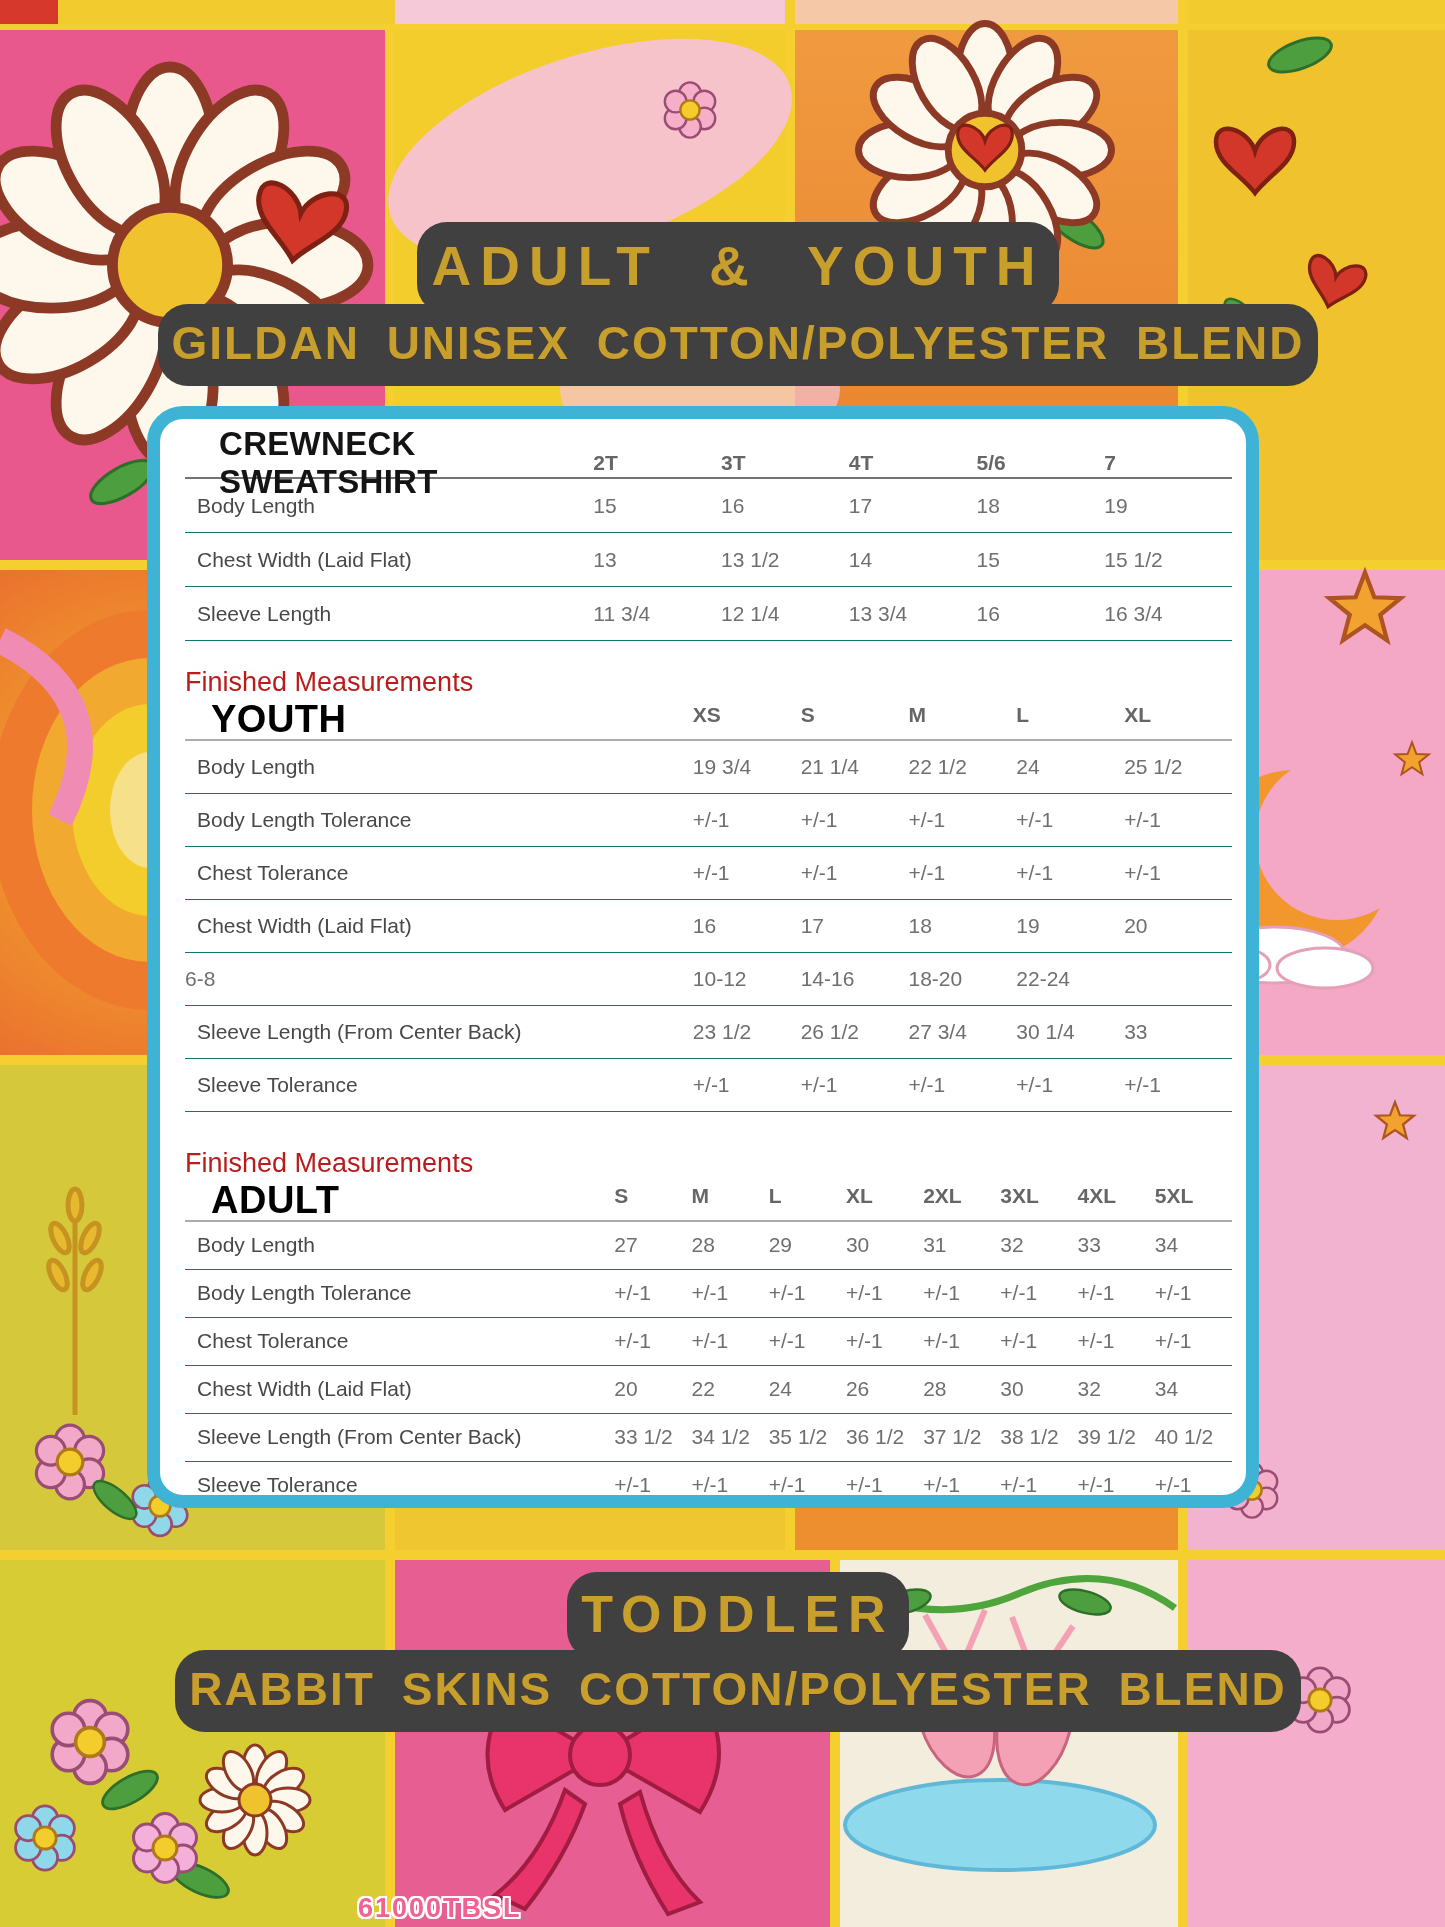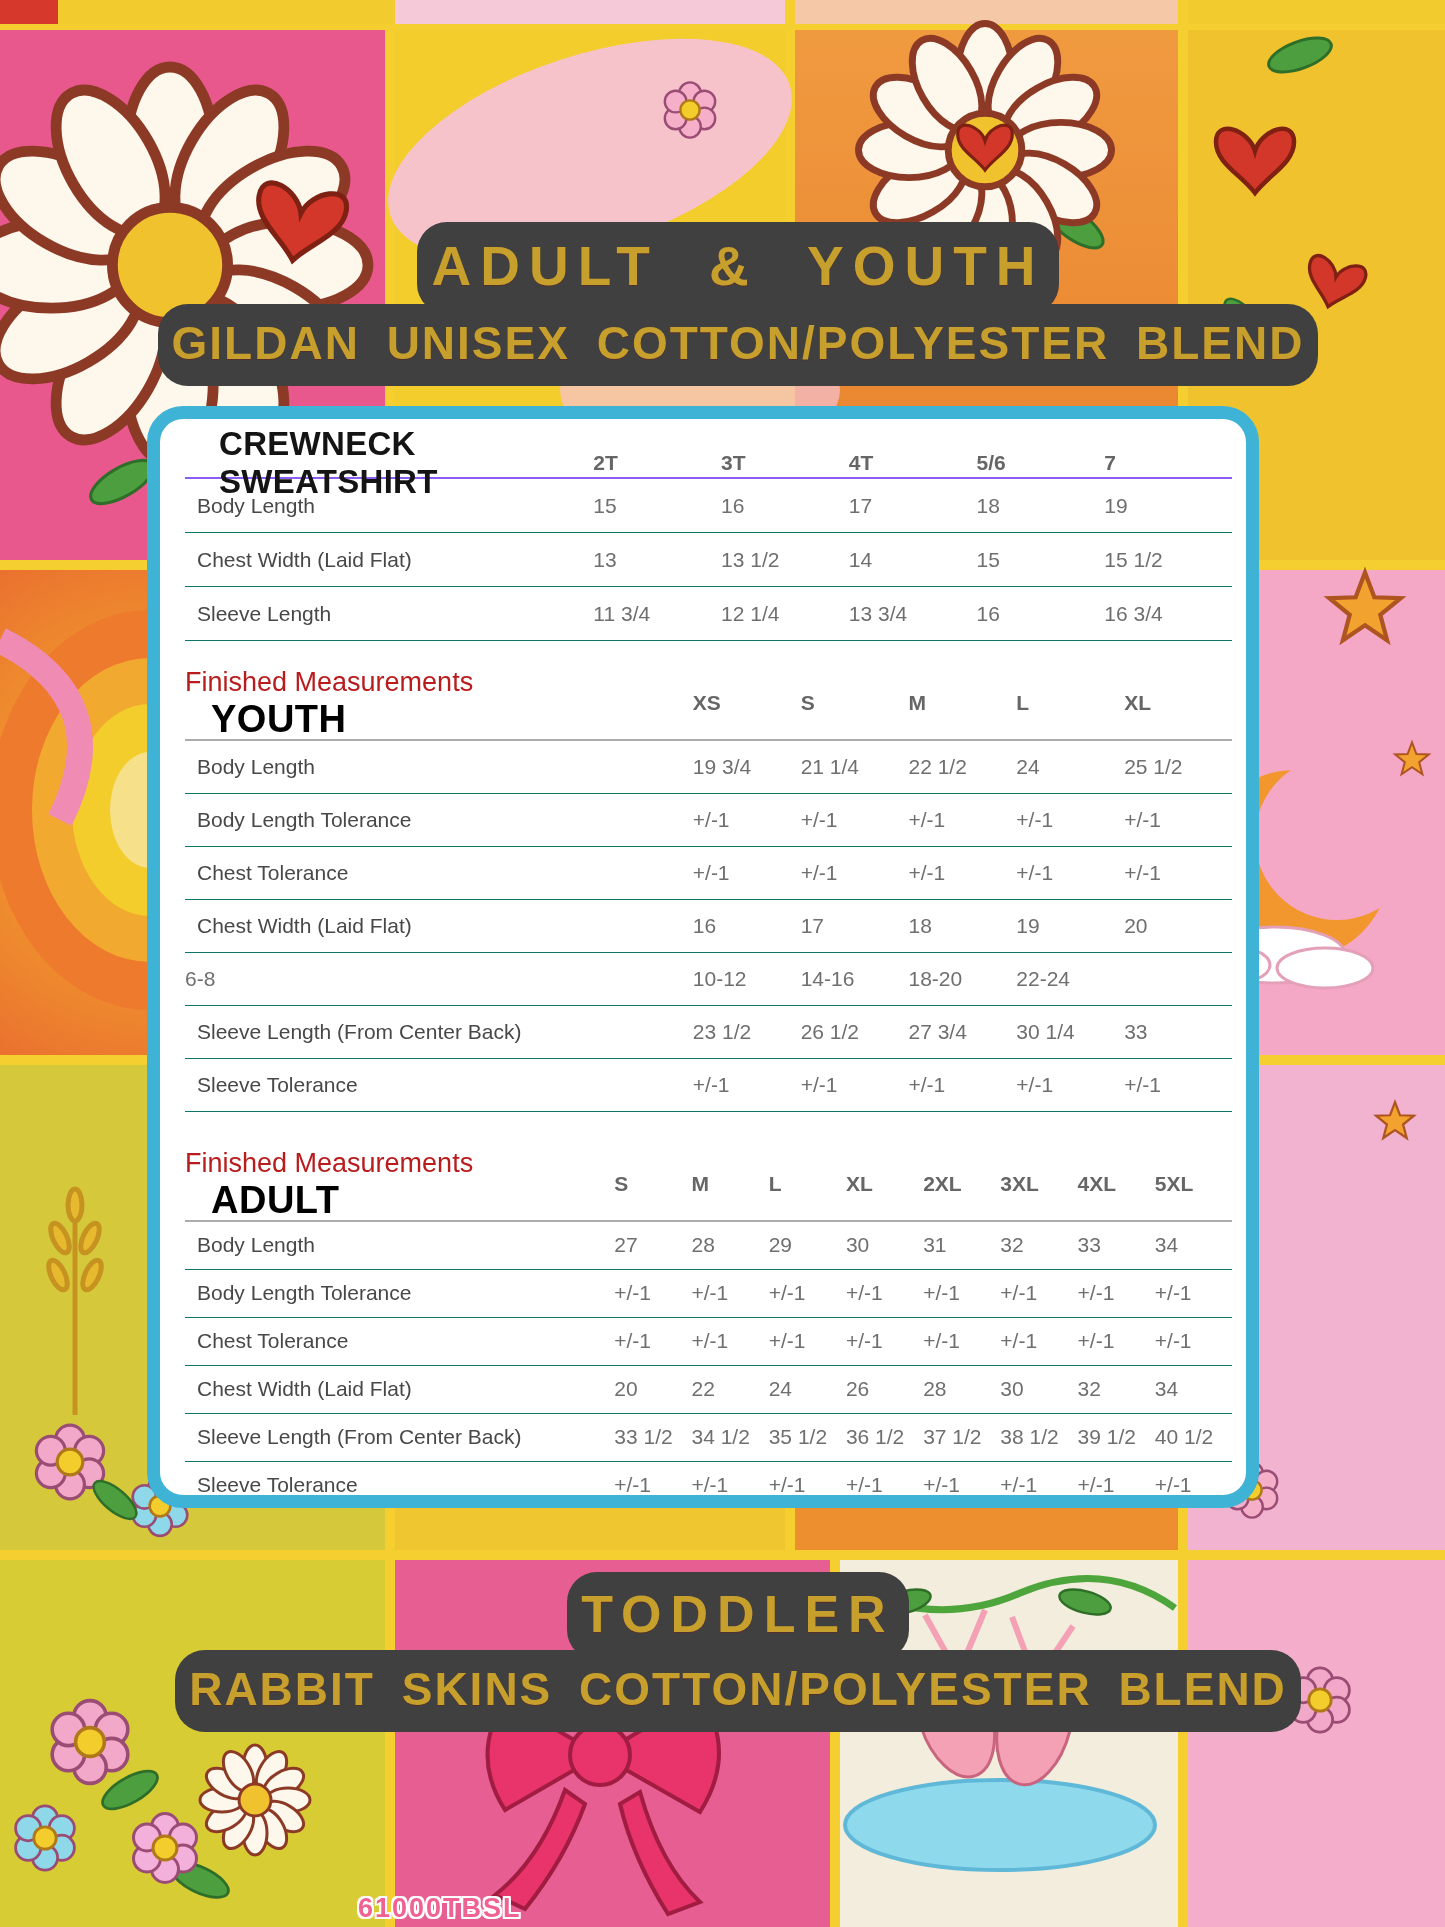--- a/index.html
+++ b/index.html
@@ -24,24 +24,24 @@
   
   .card{position:absolute;left:147px;top:406px;width:1112px;height:1102px;box-sizing:border-box;
         background:#FFFFFF;border:13px solid #3EB3D6;border-radius:36px;z-index:4;
         padding:6px 14px 0 25px;overflow:hidden;}
 
   .tbl{display:block;}
   .t-row{display:grid;align-items:center;border-bottom:1px solid #0f766e;}
   .tbl-toddler .t-row{grid-template-columns:39% repeat(5,1fr);height:53px;}
   .tbl-youth   .t-row{grid-template-columns:48.5% repeat(5,1fr);height:52px;}
   .tbl-adult   .t-row{grid-template-columns:41% repeat(8,1fr);height:47px;}
-  .t-head{border-bottom:2px solid #8b5cf6;}
+  .t-head{border-bottom:2px solid #737373;}
   .tbl-toddler .t-head{height:52px;}
   .t-head--stacked{height:auto !important;align-items:end;padding-top:12px;border-bottom:2px solid #ACACAC;}
-  .t-head--stacked .t-col{padding-bottom:24px;}
+  .t-head--stacked .t-col{padding-bottom:12px;}
   .t-title{font-size:33px;font-weight:800;color:#141414;letter-spacing:.3px;margin-left:34px;}
   .section-label{display:block;font-size:27px;color:#b91c1c;margin-bottom:2px;}
   .t-big{display:block;font-size:38px;font-weight:800;color:#000;line-height:1.02;margin-left:26px;letter-spacing:.5px;}
   .t-col{font-size:21px;color:#666;font-weight:700;}
   .t-val{font-size:21px;color:#6F6F6F;}
   .t-rowlabel{font-size:21px;color:#484848;padding-left:12px;}
   .tbl-youth{margin-top:14px;}
   .tbl-adult{margin-top:24px;}
 
   

